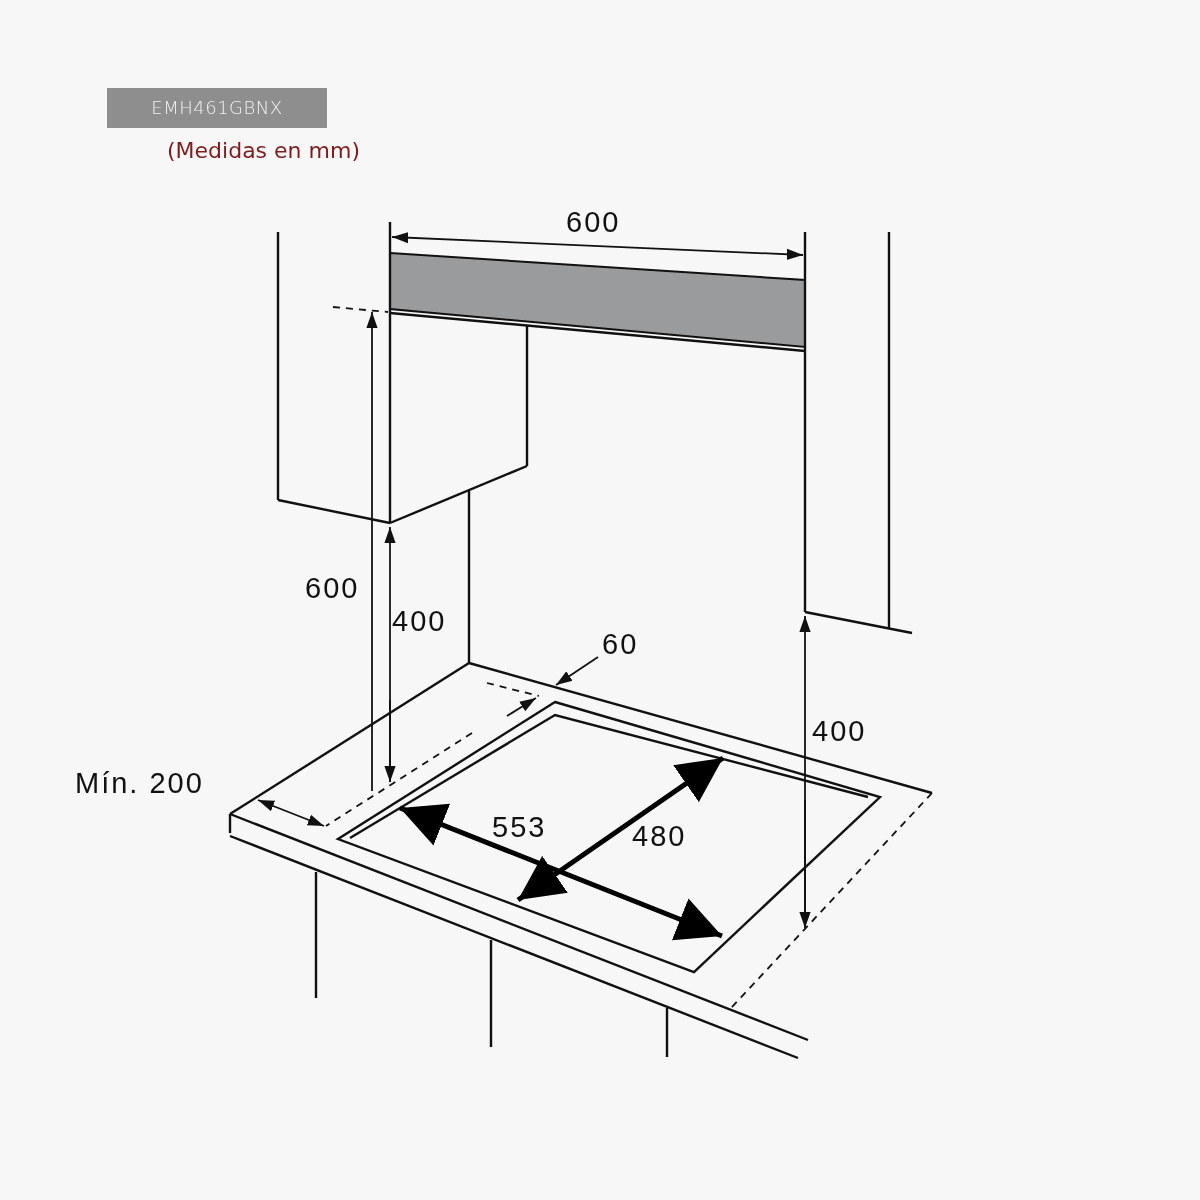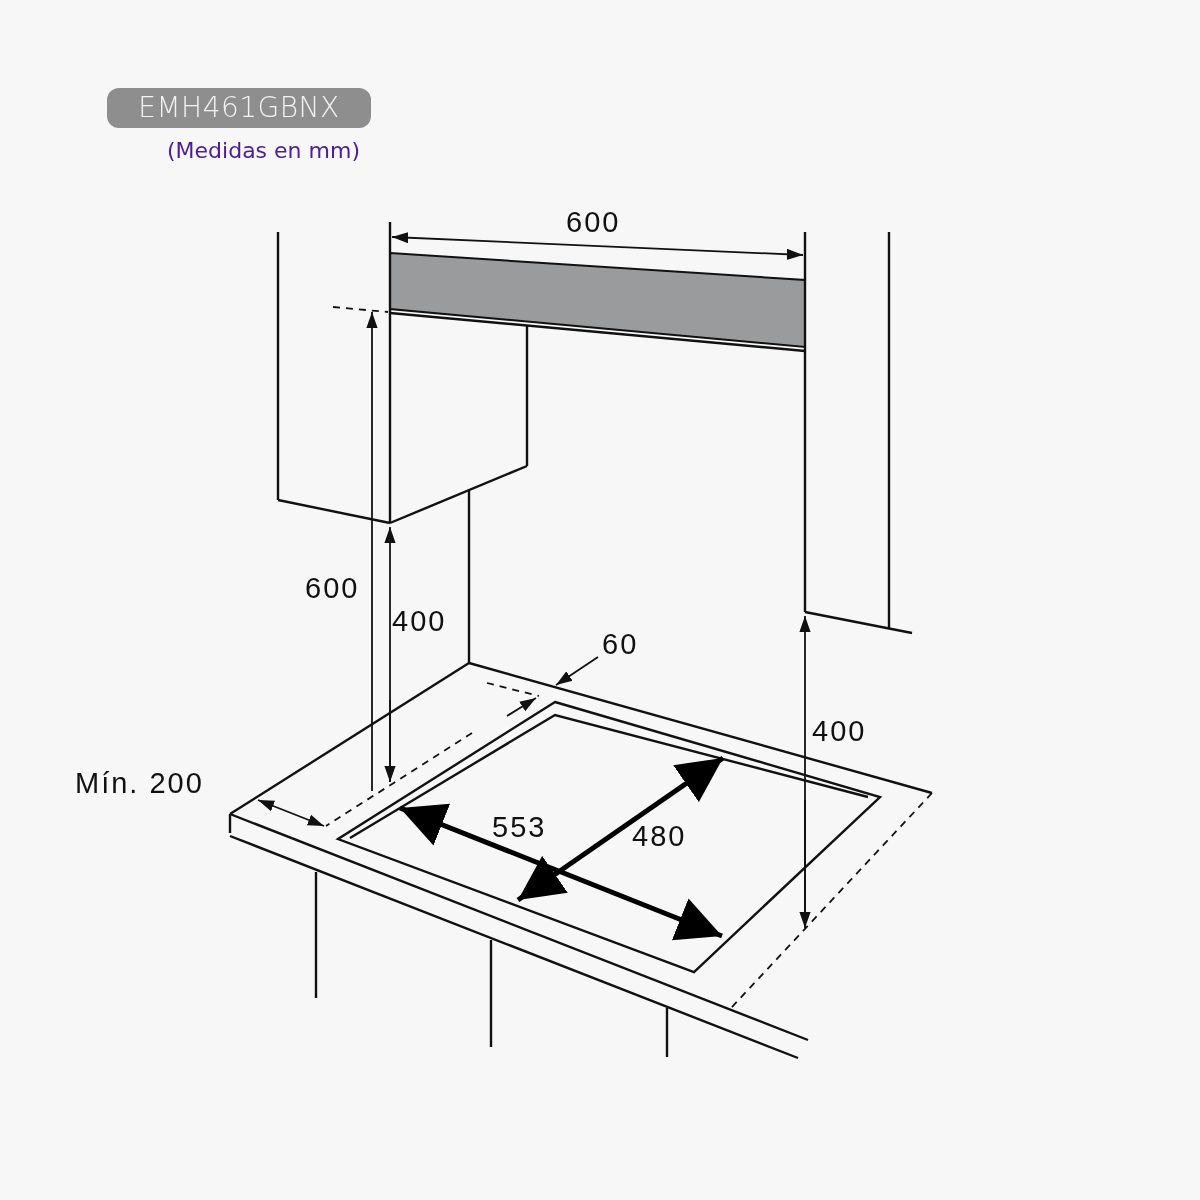--- a/index.html
+++ b/index.html
@@ -1,18 +1,18 @@
 <!DOCTYPE html>
 <html><head>
 <meta charset="utf-8">
 <style>
   html, body { margin:0; padding:0; background:#f7f7f7; }
   body { width:1200px; height:1200px; position:relative; overflow:hidden; font-family:"Liberation Sans", sans-serif; }
-  .model-badge { position:absolute; left:107px; top:88px; width:264px; height:40px; background:#8e8e8e; color:#f2f2f2; font-size:28px; line-height:40px; text-align:center; letter-spacing:0.5px; font-family:"DejaVu Sans", sans-serif; font-weight:300;border-radius:12px; }
-  .units-note { position:absolute; left:167px; top:138px; font-size:22px; color:#4c1d95; font-family:"DejaVu Sans", sans-serif; }
+  .model-badge { position:absolute; left:107px; top:88px; width:220px; height:40px; background:#8e8e8e; color:#f2f2f2; font-size:18px; line-height:40px; text-align:center; letter-spacing:0.5px; font-family:"DejaVu Sans", sans-serif; font-weight:300; }
+  .units-note { position:absolute; left:167px; top:138px; font-size:22px; color:#7f1d1d; font-family:"DejaVu Sans", sans-serif; }
   svg.drawing { position:absolute; left:0; top:0; }
   .dimtext { font-family:"Liberation Sans", sans-serif; font-size:29px; fill:#111; letter-spacing:2px; }
   .ln { stroke:#111; stroke-width:2.4; fill:none; }
   .thin { stroke:#111; stroke-width:1.8; fill:none; }
   .dash { stroke:#111; stroke-width:1.8; fill:none; stroke-dasharray:7 6; }
   .thick { stroke:#000; stroke-width:5; fill:none; }
 </style>
 </head>
 <body>
 

